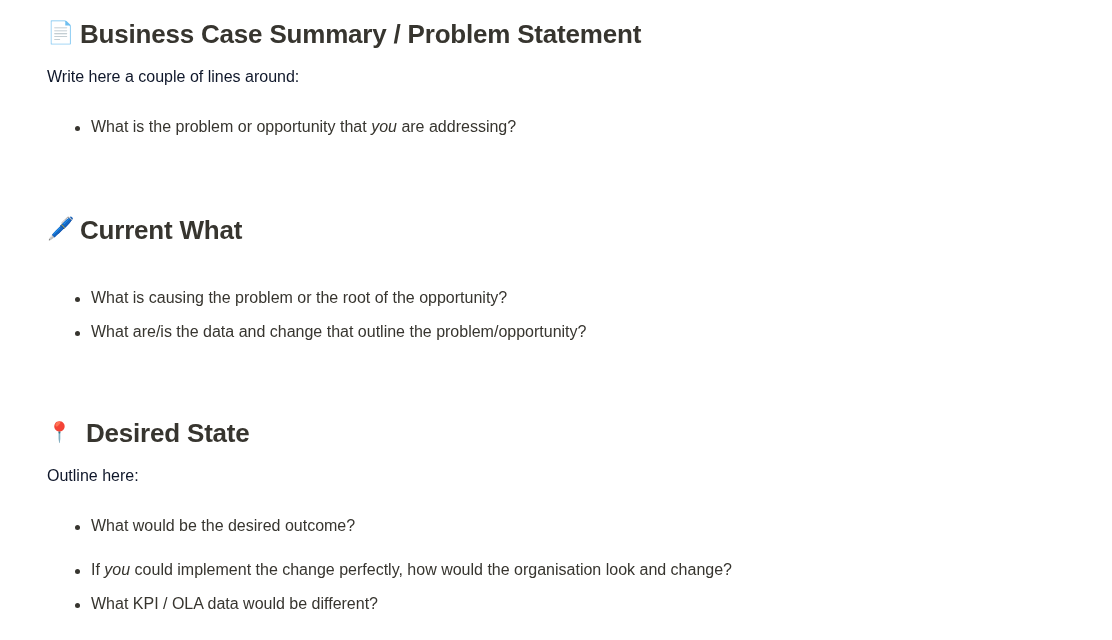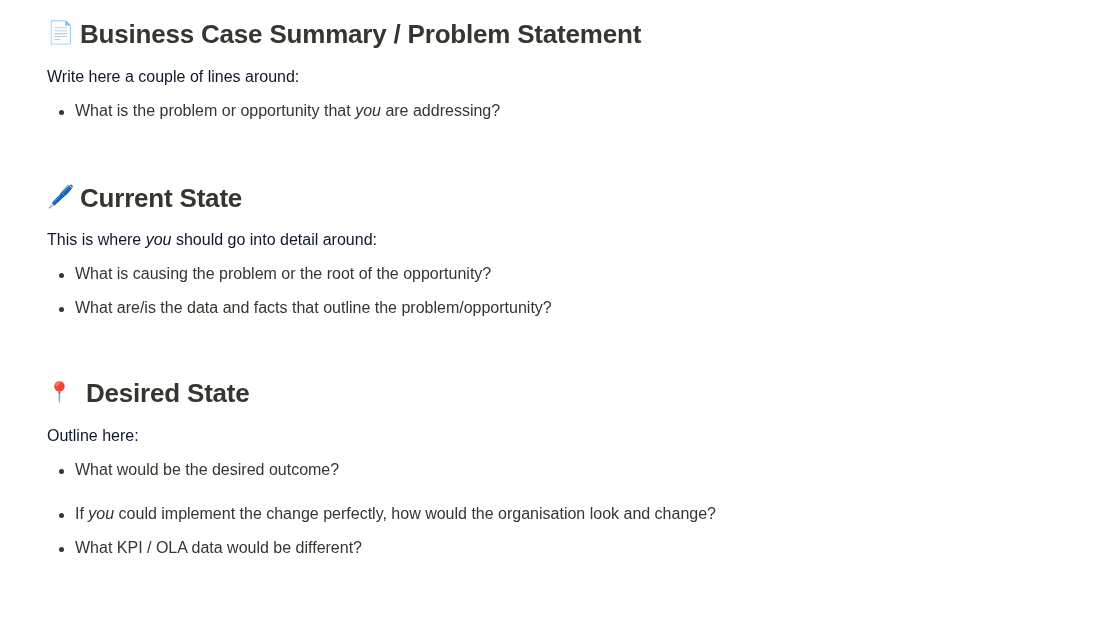--- a/index.html
+++ b/index.html
@@ -58,21 +58,21 @@
     font-size: 16px;
     line-height: 1.5;
     color: #0f172a;
     margin: 0;
     padding: 0;
   }
 
   
   ul.bullets {
     list-style: none;
-    margin: 0;
+    margin: 16px;
     padding: 0;
   }
   ul.bullets li {
     position: relative;
     font-size: 16px;
     line-height: 1.5;
     color: #37352f;
     padding-left: 28px;
     margin: 0;
     white-space: nowrap;
@@ -116,34 +116,31 @@
       <li>
         <span>What is the problem or opportunity that </span><em>you</em><span> are addressing?</span>
       </li>
       <div class="row-gap"></div>
     </ul>
   </section>
 
   <section class="sec-2">
     <h2 class="section-heading">
       <span class="emoji">🖊️</span>
-      <span class="heading-text">Current State</span>
+      <span class="heading-text">Current What</span>
     </h2>
     <div class="gap-head-intro"></div>
-    <p class="intro">
-      <span>This is where </span><em>you</em><span> should go into detail around:</span>
-    </p>
     <div class="gap-intro-list"></div>
     <ul class="bullets">
       <li>
         <span>What is causing the problem or the root of the opportunity?</span>
       </li>
       <div class="row-gap"></div>
       <li>
-        <span>What are/is the data and facts that outline the problem/opportunity?</span>
+        <span>What are/is the data and change that outline the problem/opportunity?</span>
       </li>
       <div class="row-gap"></div>
     </ul>
   </section>
 
   <section class="sec-3">
     <h2 class="section-heading">
       <span class="emoji pin">📍</span>
       <span class="heading-text">Desired State</span>
     </h2>

